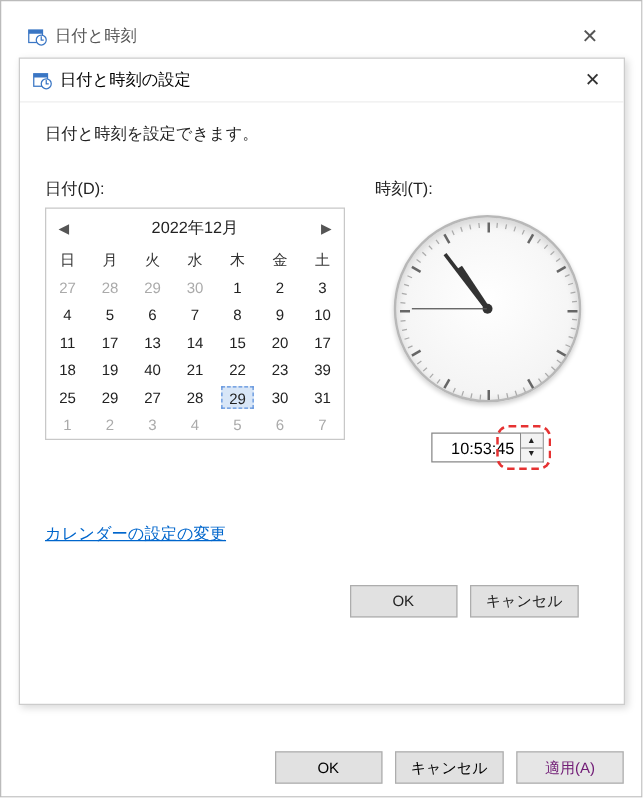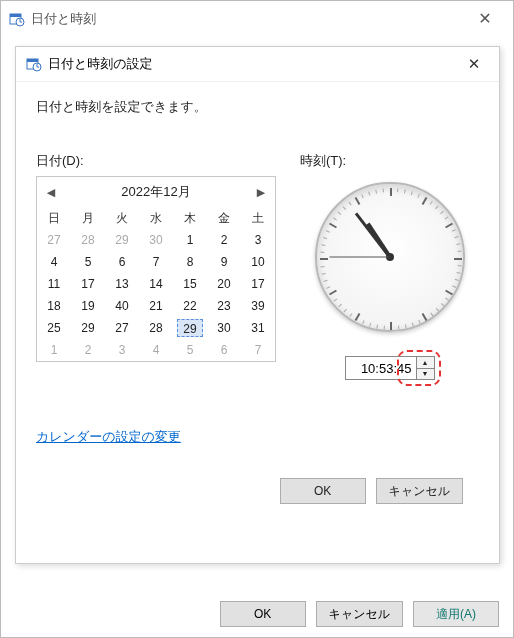--- a/index.html
+++ b/index.html
@@ -1,31 +1,31 @@
 <!DOCTYPE html>
 <html><head>
 <meta charset="utf-8">
 <style>
   * { box-sizing: border-box; font-family: "Yu Gothic UI", "Meiryo", sans-serif; }
   body { margin: 0; width: 514px; height: 638px; background: #f0f0f0; overflow: hidden; }
 
   .outer-window { width: 514px; height: 638px; background: #fff; border: 1px solid #bbb; position: relative; }
-  .title-bar { height: 35px; display: flex; align-items: center; padding: 0 8px; font-size: 13px; color: #555; }
+  .title-bar { height: 35px; display: flex; align-items: center; padding: 0 21px; font-size: 13px; color: #555; margin-top: 10px; }
   .title-bar .icon { width: 16px; height: 16px; margin-right: 6px; display:inline-flex; align-items:center; justify-content:center;}
   .title-bar .spacer { flex: 1; }
   .title-bar .close { width: 40px; height: 30px; display: flex; align-items: center; justify-content: center; font-size: 16px; color: #555; }
 
   .inner-dialog { position: absolute; left: 14px; top: 45px; width: 485px; height: 518px; background: #fff; border: 1px solid #ccc; box-shadow: 2px 2px 6px rgba(0,0,0,0.15); }
   .inner-title { height: 35px; display: flex; align-items: center; padding: 0 10px; font-size: 13px; border-bottom: 1px solid #eee; }
   .inner-title .icon { width: 16px; height: 16px; margin-right: 6px; display:inline-flex; align-items:center; justify-content:center;}
   .inner-title .spacer { flex: 1; }
   .inner-title .close { width: 30px; height: 30px; display: flex; align-items: center; justify-content: center; font-size: 15px; color: #333; }
 
   .body { padding: 16px 20px 12px 20px; font-size: 13px; color: #222; }
-  .desc { margin-bottom: 36px; }
+  .desc { margin-bottom: 26px; }
   .row { display: flex; gap: 24px; }
   .col-date { width: 240px; }
   .col-time { flex: 1; }
   .label { margin-bottom: 6px; }
 
   .calendar { border: 1px solid #c8c8c8; width: 240px; background: #fff; }
   .cal-head { display: flex; align-items: center; justify-content: space-between; padding: 6px 8px; font-size: 13px; }
   .cal-nav { width: 12px; text-align: center; color: #555; font-size: 11px; }
   .cal-title { flex: 1; text-align: center; }
   .cal-grid { width: 100%; border-collapse: collapse; }
@@ -49,21 +49,21 @@
   .time-input { width: 72px; height: 24px; border: 1px solid #888; font-size: 13px; padding: 2px 4px; text-align: right; font-family: "Segoe UI", sans-serif;}
   .spinner { width: 18px; height: 24px; border: 1px solid #888; border-left: none; display: flex; flex-direction: column; }
   .spinner .sp { flex: 1; display: flex; align-items: center; justify-content: center; font-size: 7px; background: #f3f3f3; }
   .spinner .sp:first-child { border-bottom: 1px solid #888; }
   .red-box { position: absolute; border: 2.5px dashed #e63232; border-radius: 10px; pointer-events: none; }
 
   .link { color: #0066cc; text-decoration: underline; margin-top: 48px; display: inline-block; font-size: 13px; }
 
   .btn-row { display: flex; justify-content: flex-end; gap: 10px; padding: 10px 16px 0 16px; }
   .btn { min-width: 86px; height: 26px; border: 1px solid #adadad; background: #e1e1e1; font-size: 12px; display: inline-flex; align-items: center; justify-content: center; padding: 0 12px; }
-  .btn.disabled { color: #0f766e; background: #e6e6e6; }
+  .btn.disabled { color: #701a75; background: #e6e6e6; }
 
   .outer-btn-row { position: absolute; bottom: 10px; right: 14px; display: flex; gap: 10px; }
 
   svg.cal-icon { width:16px; height:16px; }
 </style>
 </head>
 <body>
 
 <div class="outer-window">
   <div class="title-bar">

